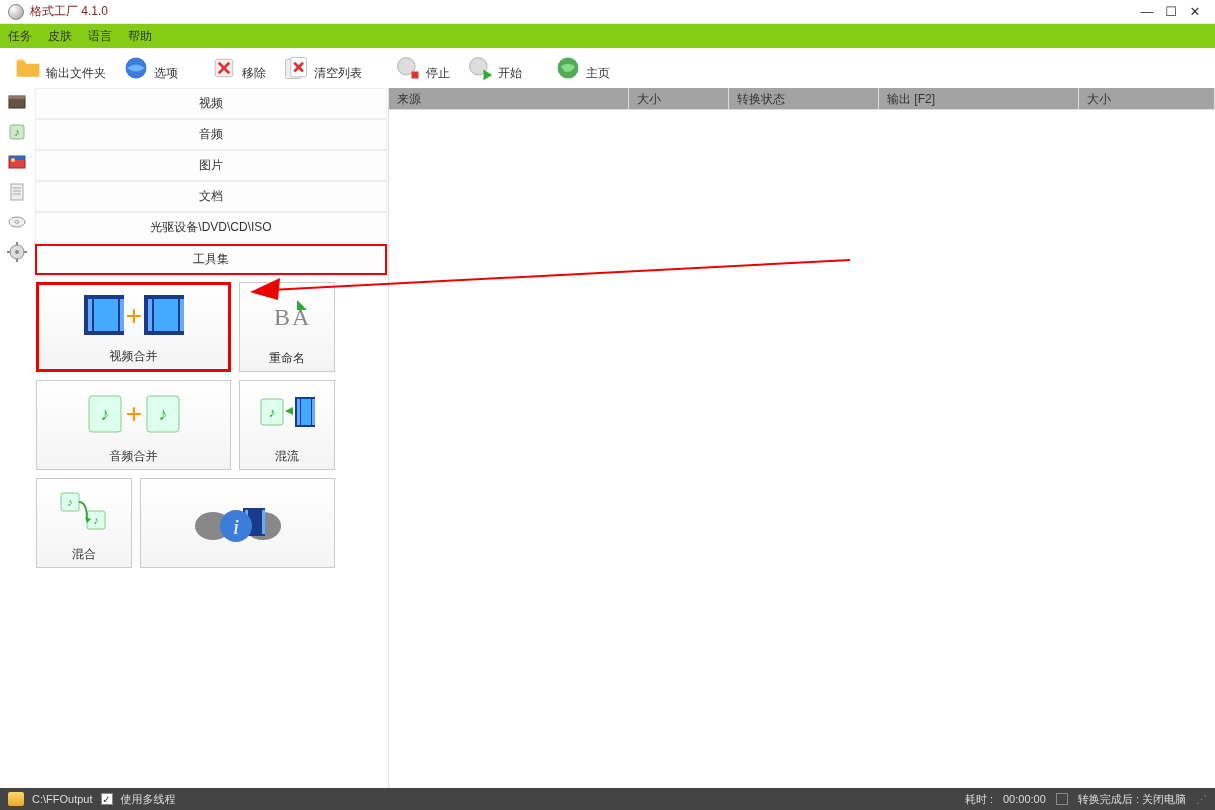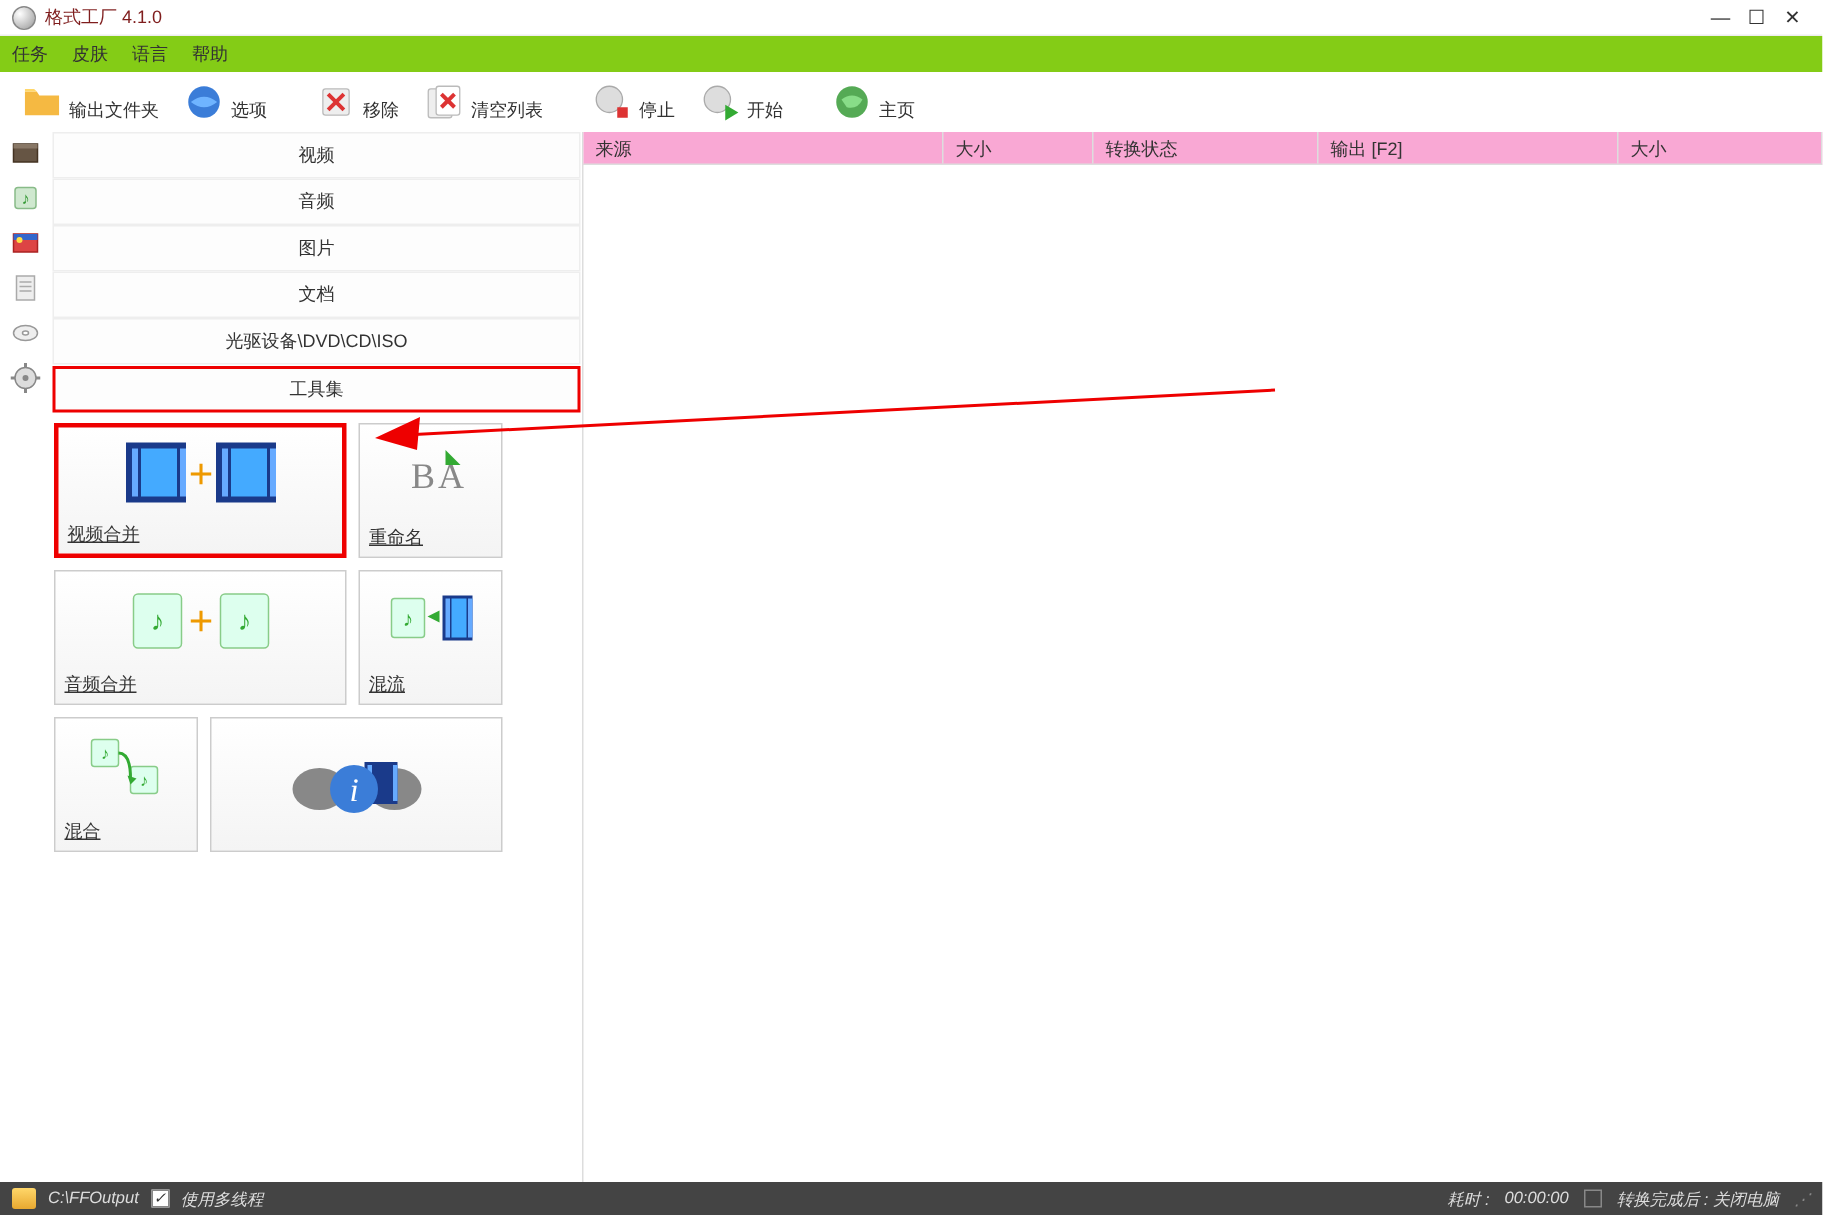--- a/index.html
+++ b/index.html
@@ -17,30 +17,30 @@
 .main { display: flex; height: calc(100% - 24px - 24px - 40px - 22px); }
 .sidebar { width: 34px; background: #fff; display: flex; flex-direction: column; align-items: center; padding-top: 4px; gap: 10px; }
 .sidebar .sicon { width: 20px; height: 20px; cursor: pointer; }
 .leftpanel { width: 354px; background: #fff; display: flex; flex-direction: column; }
 .cat { height: 31px; display: flex; align-items: center; justify-content: center; color: #333; cursor: pointer; background: #fdfdfd; border: 1px solid #eee; margin: 0 1px; }
 .cat.highlight { border: 2px solid #e00; margin: 1px 1px; }
 .tools-grid { padding: 6px 0 0 0; }
 .trow { display: flex; gap: 8px; margin-bottom: 8px; padding-left: 2px; }
 .tool { border: 1px solid #ccc; background: linear-gradient(#fff, #f4f4f4); cursor: pointer; display: flex; flex-direction: column; }
 .tool .ticonbox { flex: 1; display: flex; align-items: center; justify-content: center; }
-.tool .tlabel { padding: 4px 6px; color: #333; text-align: left; text-decoration: underline; }
+.tool .tlabel { padding: 4px 6px; color: #333; text-align: center; }
 .tool.w1 { width: 195px; height: 90px; }
 .tool.w2 { width: 96px; height: 90px; }
 .tool.w3 { width: 96px; height: 90px; }
 .tool.w4 { width: 195px; height: 90px; }
 .tool.highlight { border: 3px solid #e00; }
 .rightpanel { flex: 1; display: flex; flex-direction: column; border-left: 1px solid #ddd; }
-.tableheader { height: 22px; display: flex; background: #f9a8d4; border-bottom: 1px solid #ddd; }
+.tableheader { height: 22px; display: flex; background: #a3a3a3; border-bottom: 1px solid #ddd; }
 .th { border-right: 1px solid #ddd; padding: 3px 8px; color: #333; font-size: 12px; }
-.statusbar { position: absolute; bottom: 0; left: 0; right: 0; height: 22px; background: #444; color: #ddd; display: flex; align-items: center; padding: 0 8px; font-size: 11px; gap: 8px; font-style: italic; }
+.statusbar { position: absolute; bottom: 0; left: 0; right: 0; height: 22px; background: #444; color: #ddd; display: flex; align-items: center; padding: 0 8px; font-size: 11px; gap: 8px; }
 .statusbar .sright { margin-left: auto; display: flex; align-items: center; gap: 10px; }
 .folder-icon { width: 16px; height: 14px; background: linear-gradient(#ffd76a, #e8a830); border-radius: 2px; }
 .chk { width: 12px; height: 12px; background: #fff; border: 1px solid #888; display: inline-flex; align-items: center; justify-content: center; font-size: 10px; color: #333; }
 svg { display: block; }
 .arrow-overlay { position: absolute; pointer-events: none; z-index: 100; }
 </style>
 </head>
 <body>
 
 <div class="titlebar">

